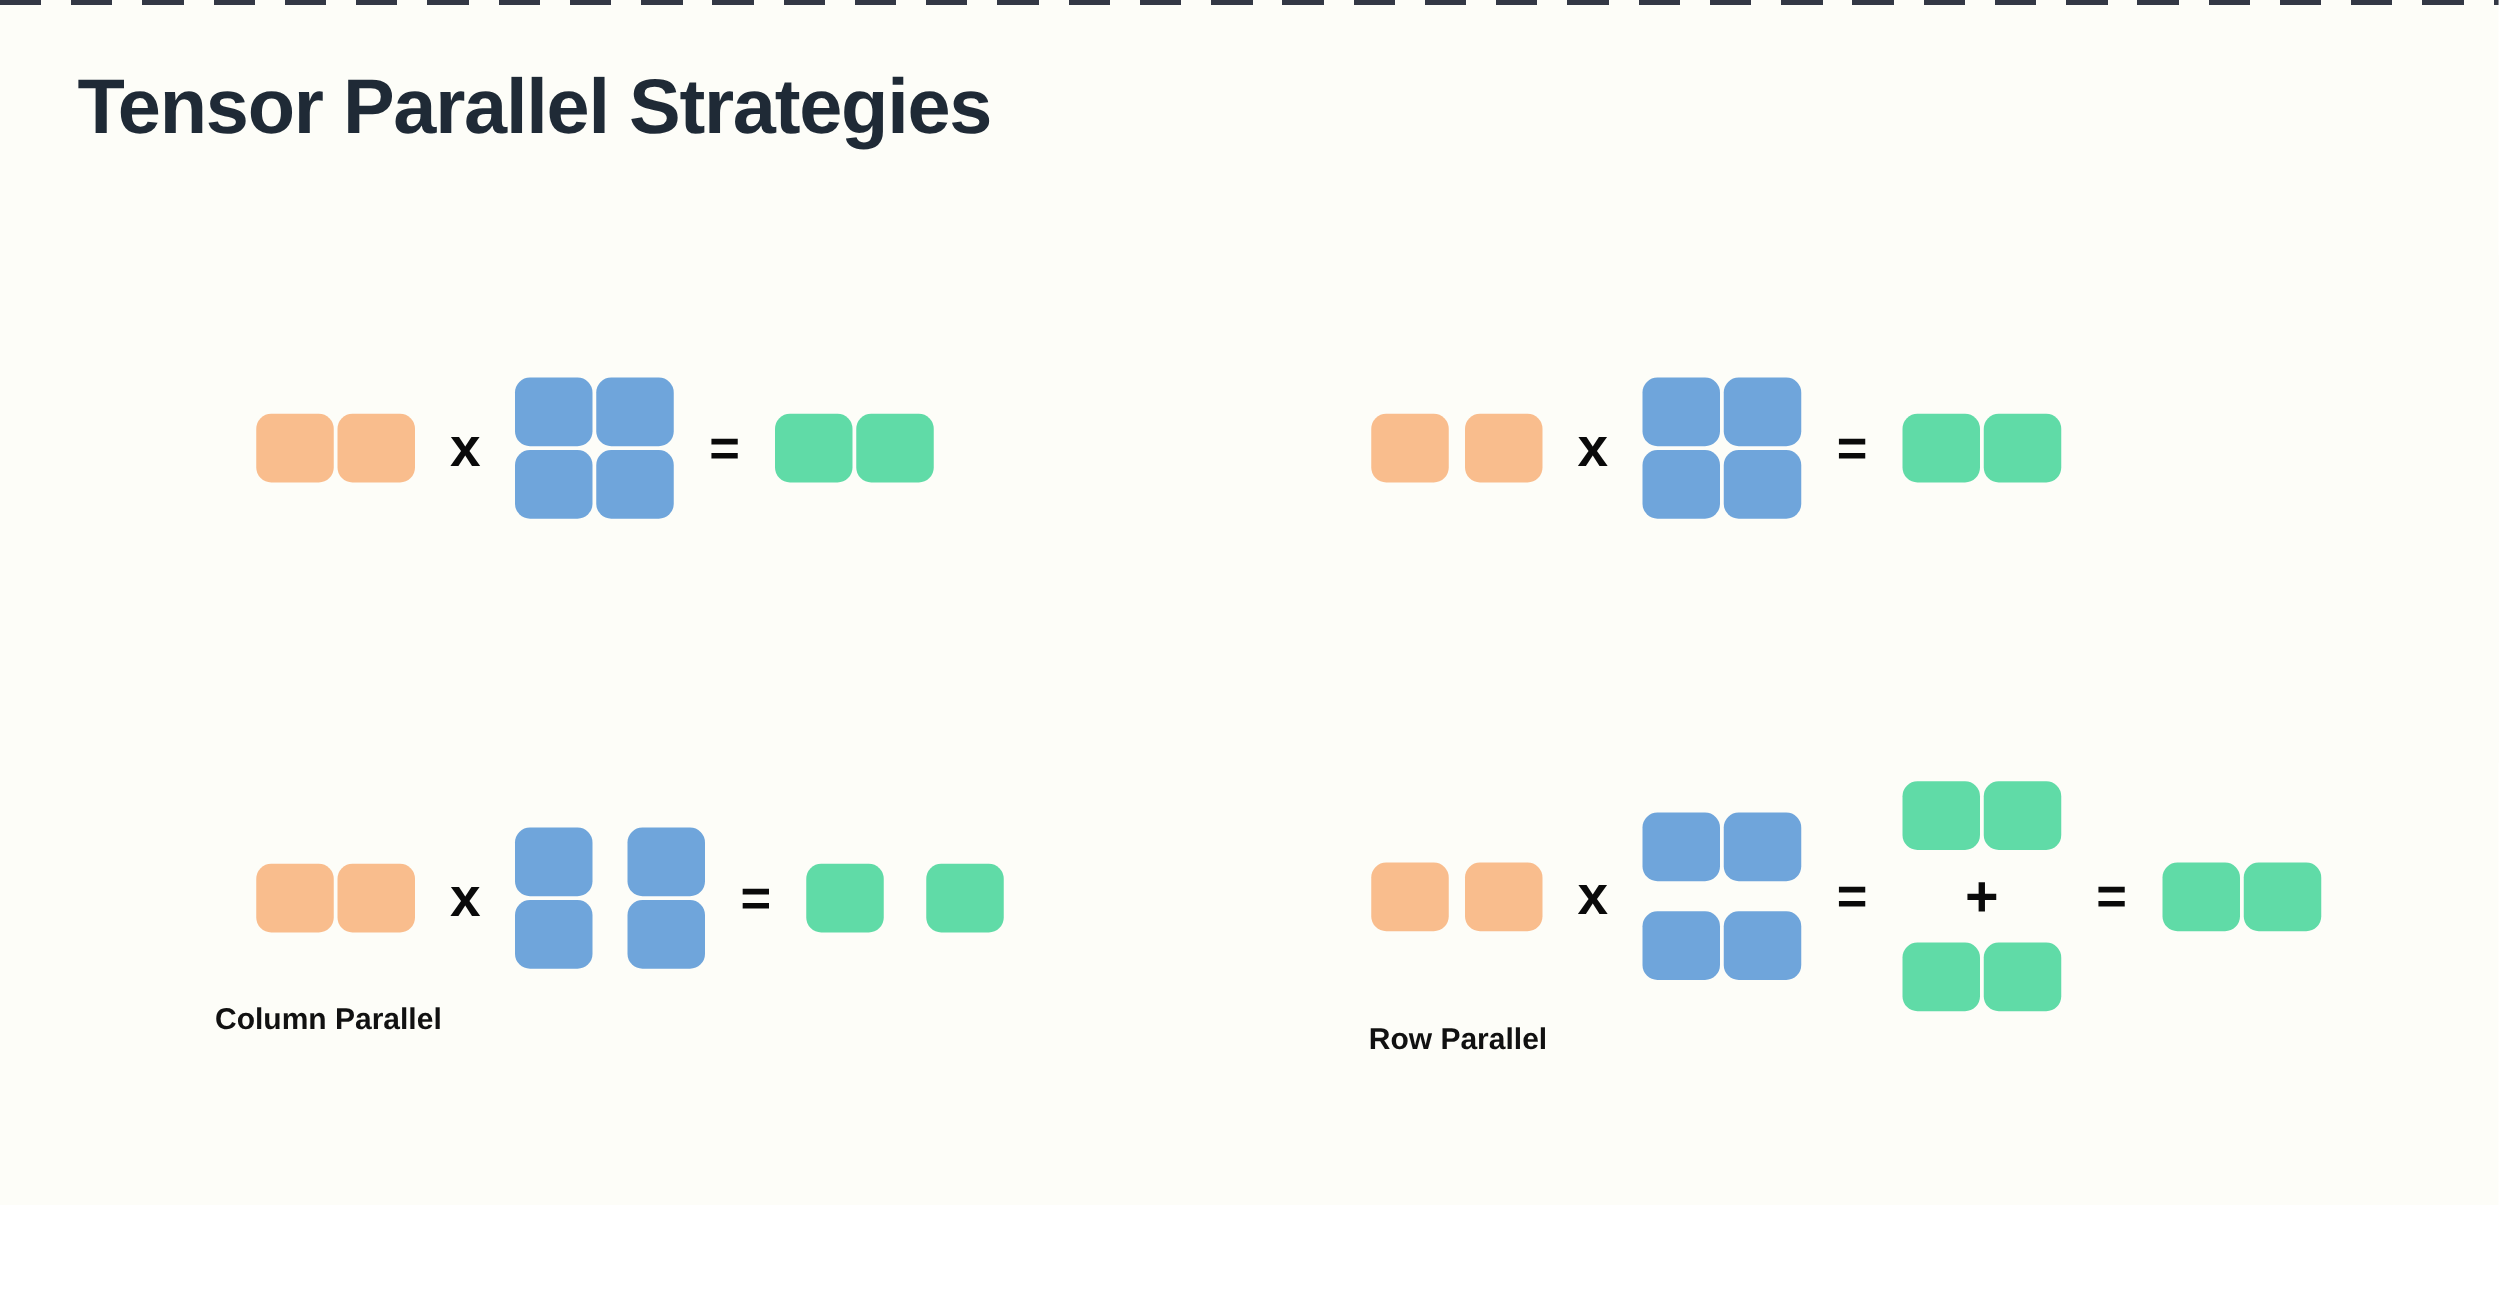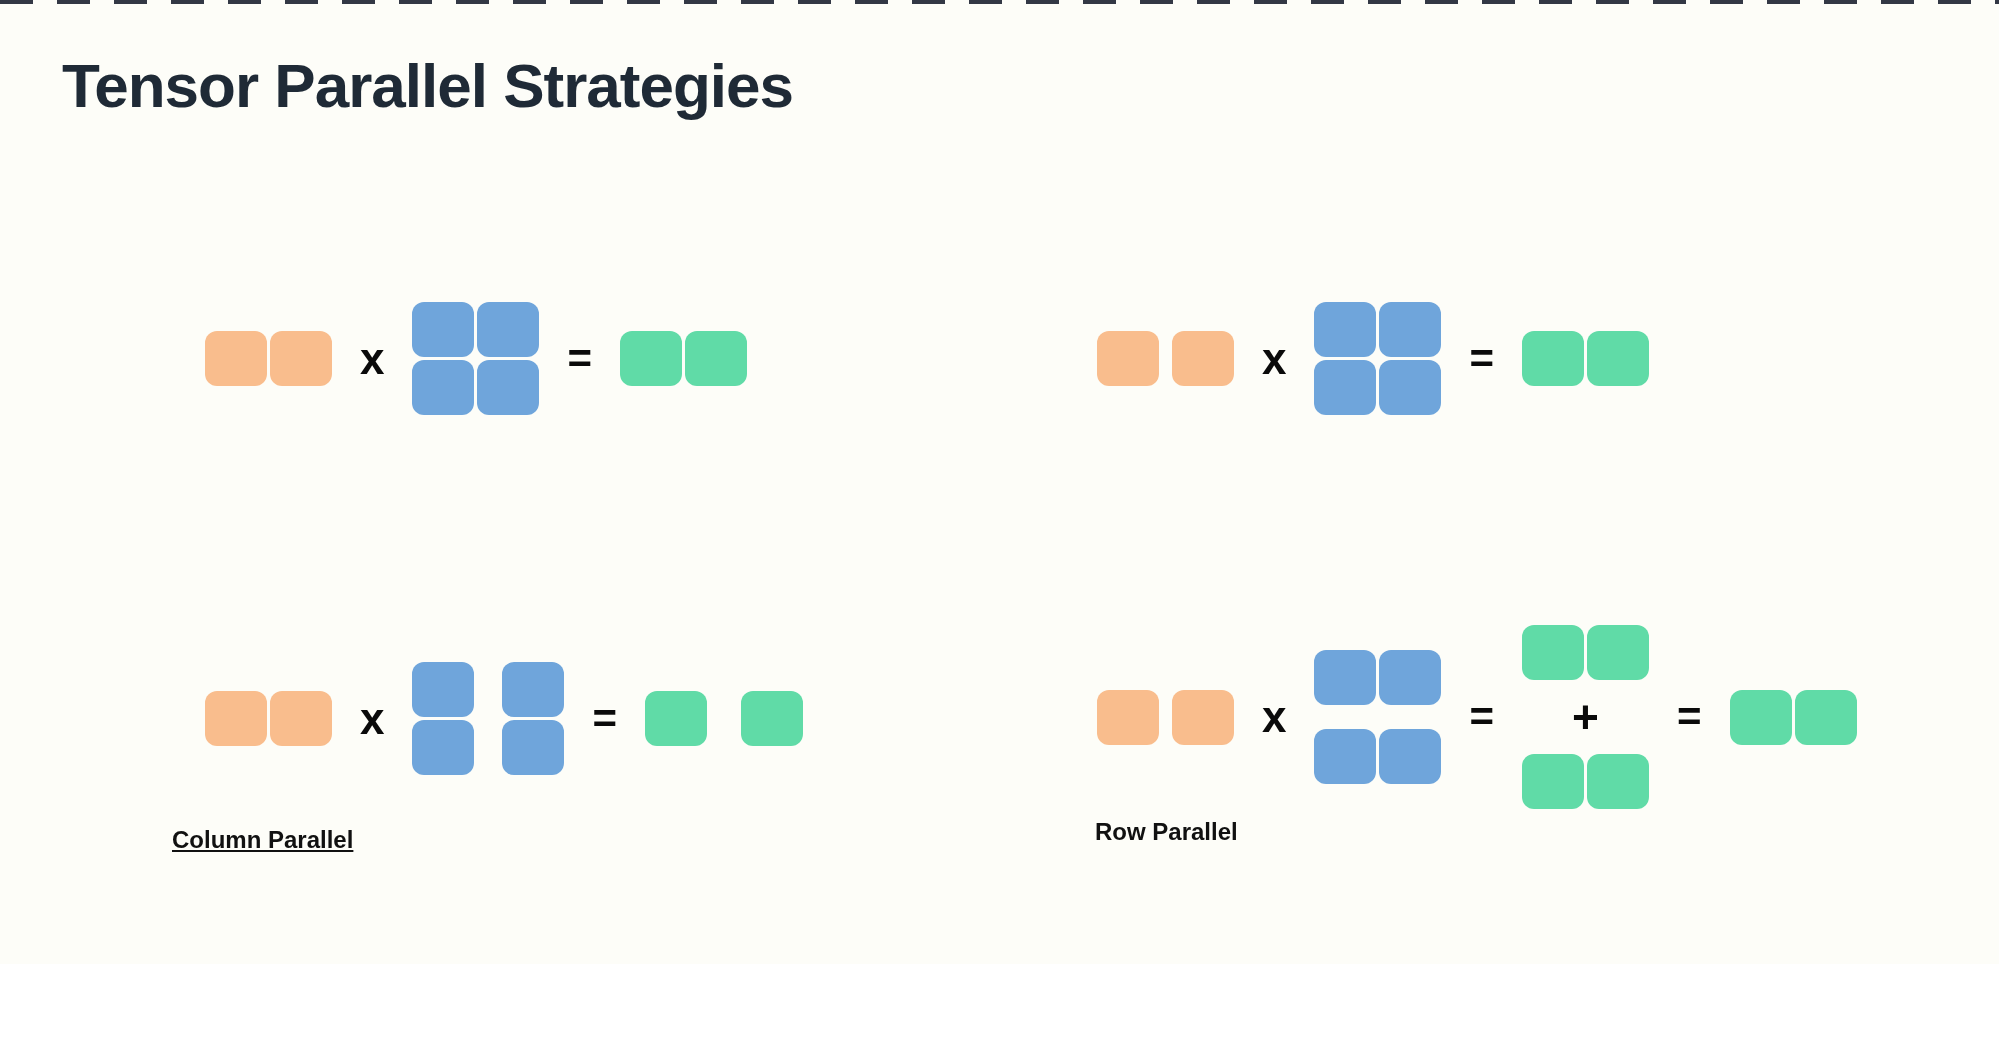--- a/index.html
+++ b/index.html
@@ -110,21 +110,21 @@
   .op.equals { font-size: 42px; }
   .op.plus   { font-size: 46px; }
 
   .caption {
     position: absolute;
     font-size: 24px;
     font-weight: 700;
     color: #111111;
     white-space: nowrap;
   }
-  .caption.col-parallel { left: 172px; top: 826px; text-decoration: underline; }
+  .caption.col-parallel { left: 172px; top: 802px; }
   .caption.row-parallel { left: 1095px; top: 818px; }
 </style>
 </head>
 <body>
 
 <div class="page">
 
   <div class="top-dash"></div>
 
   <h1 class="title">Tensor Parallel Strategies</h1>

